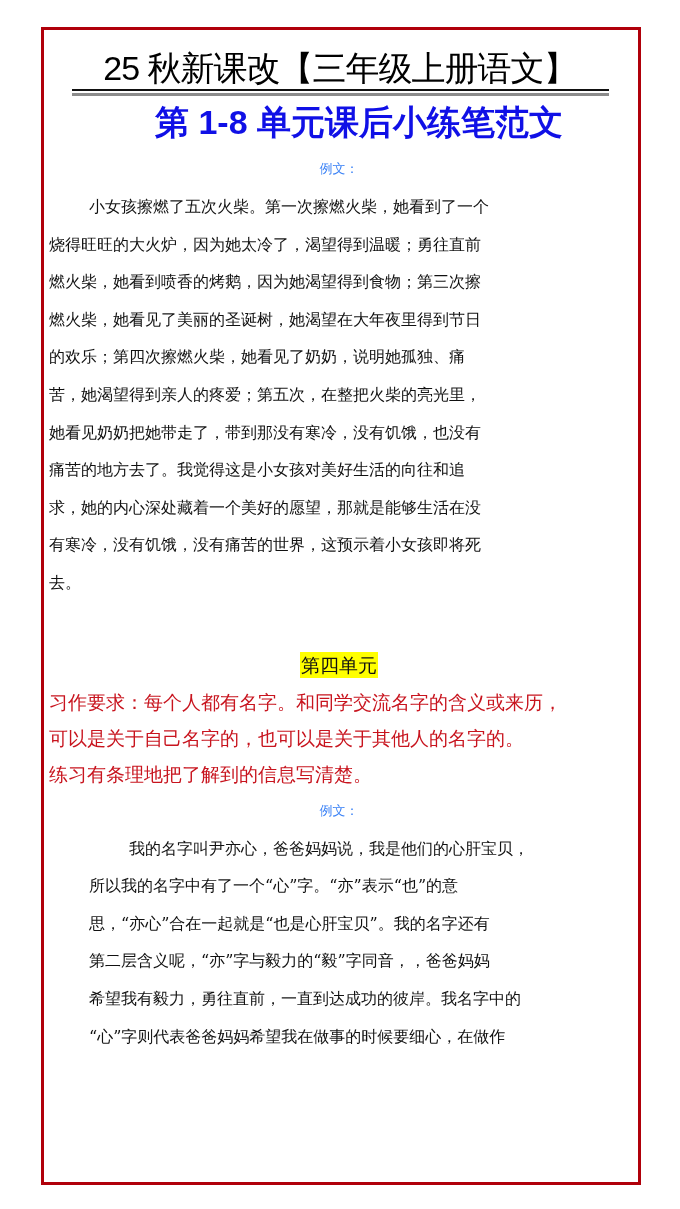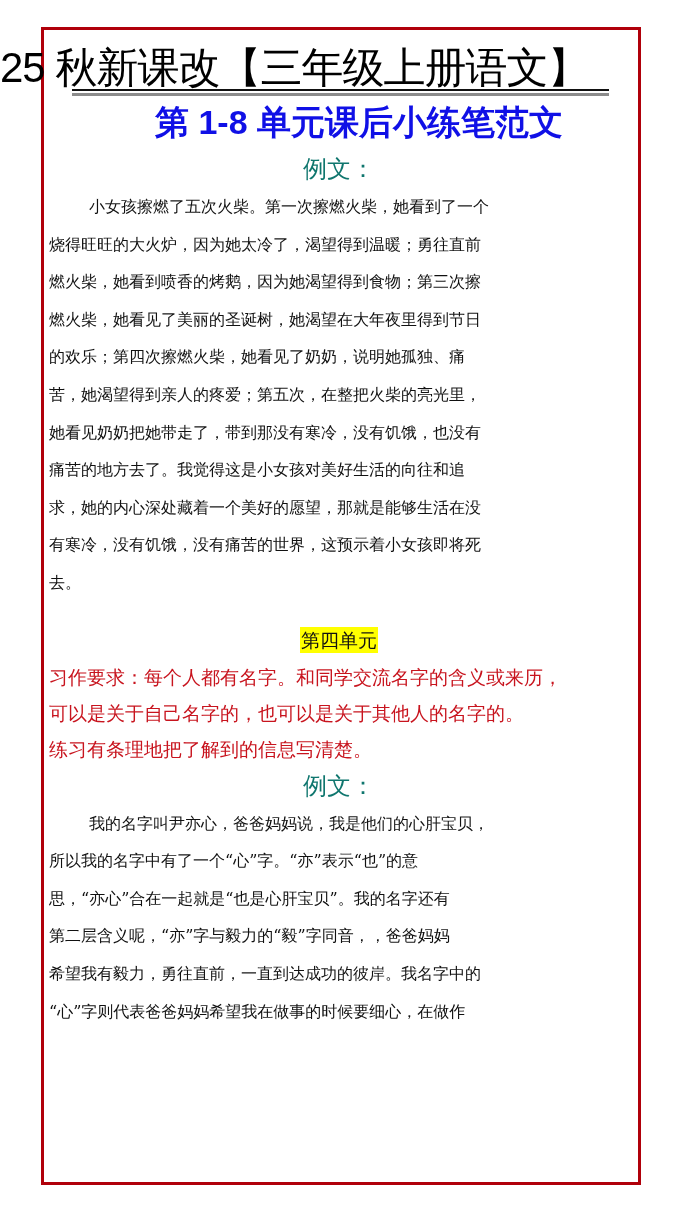--- a/index.html
+++ b/index.html
@@ -22,22 +22,23 @@
       width: 594px;
       height: 1152px;
       border: 3px solid #b0000a;
       box-sizing: content-box;
     }
     .title {
       position: absolute;
       left: 0;
       width: 680px;
       top: 48px;
+      text-align: center;
       font-family: "Liberation Sans", "DejaVu Sans", sans-serif;
-      font-size: 42px;
+      font-size: 34px;
       line-height: 40px;
       color: #000000;
       letter-spacing: -1px;
       font-weight: normal;
     }
     .title-rule {
       position: absolute;
       left: 72px;
       width: 537px;
       top: 89px;
@@ -75,41 +76,41 @@
     }
     .red {
       color: #c8141e;
       font-size: 19px;
       line-height: 36px;
       white-space: nowrap;
     }
     .example-label {
       text-align: center;
       line-height: 38px;
-      font-size: 24px;
-      color: #0f766e;
+      font-size: 13px;
+      color: #3b82f6;
     }
     .para {
       font-size: 16px;
       line-height: 37.6px;
       text-indent: 2em;
       text-align: justify;
       color: #111111;
     }
     .para .line {
       display: block;
       white-space: nowrap;
       text-indent: 0;
     }
     .para .line.first {
       padding-left: 40px;
     }
     .unit-wrap {
       text-align: center;
-      margin-top: 19px;
+      margin-top: 44px;
       line-height: 38px;
     }
     .unit-badge {
       background: #ffff00;
       padding: 2px 1px;
       font-size: 19px;
       color: #111111;
     }
   </style>
 </head>
@@ -141,21 +142,21 @@
   </section>
 
   <section>
     <div class="unit-wrap">
       <span class="unit-badge">第四单元</span>
     </div>
     <div class="red">习作要求：每个人都有名字。和同学交流名字的含义或来历，</div>
     <div class="red">可以是关于自己名字的，也可以是关于其他人的名字的。</div>
     <div class="red">练习有条理地把了解到的信息写清楚。</div>
     <div class="example-label">例文：</div>
-    <div class="para" style="text-indent:0;">
+    <div class="para" style="text-indent:0;margin-left:40px;">
       <span class="line first">我的名字叫尹亦心，爸爸妈妈说，我是他们的心肝宝贝，</span>
       <span class="line">所以我的名字中有了一个“心”字。“亦”表示“也”的意</span>
       <span class="line">思，“亦心”合在一起就是“也是心肝宝贝”。我的名字还有</span>
       <span class="line">第二层含义呢，“亦”字与毅力的“毅”字同音，，爸爸妈妈</span>
       <span class="line">希望我有毅力，勇往直前，一直到达成功的彼岸。我名字中的</span>
       <span class="line">“心”字则代表爸爸妈妈希望我在做事的时候要细心，在做作</span>
     </div>
   </section>
 
 </div>

